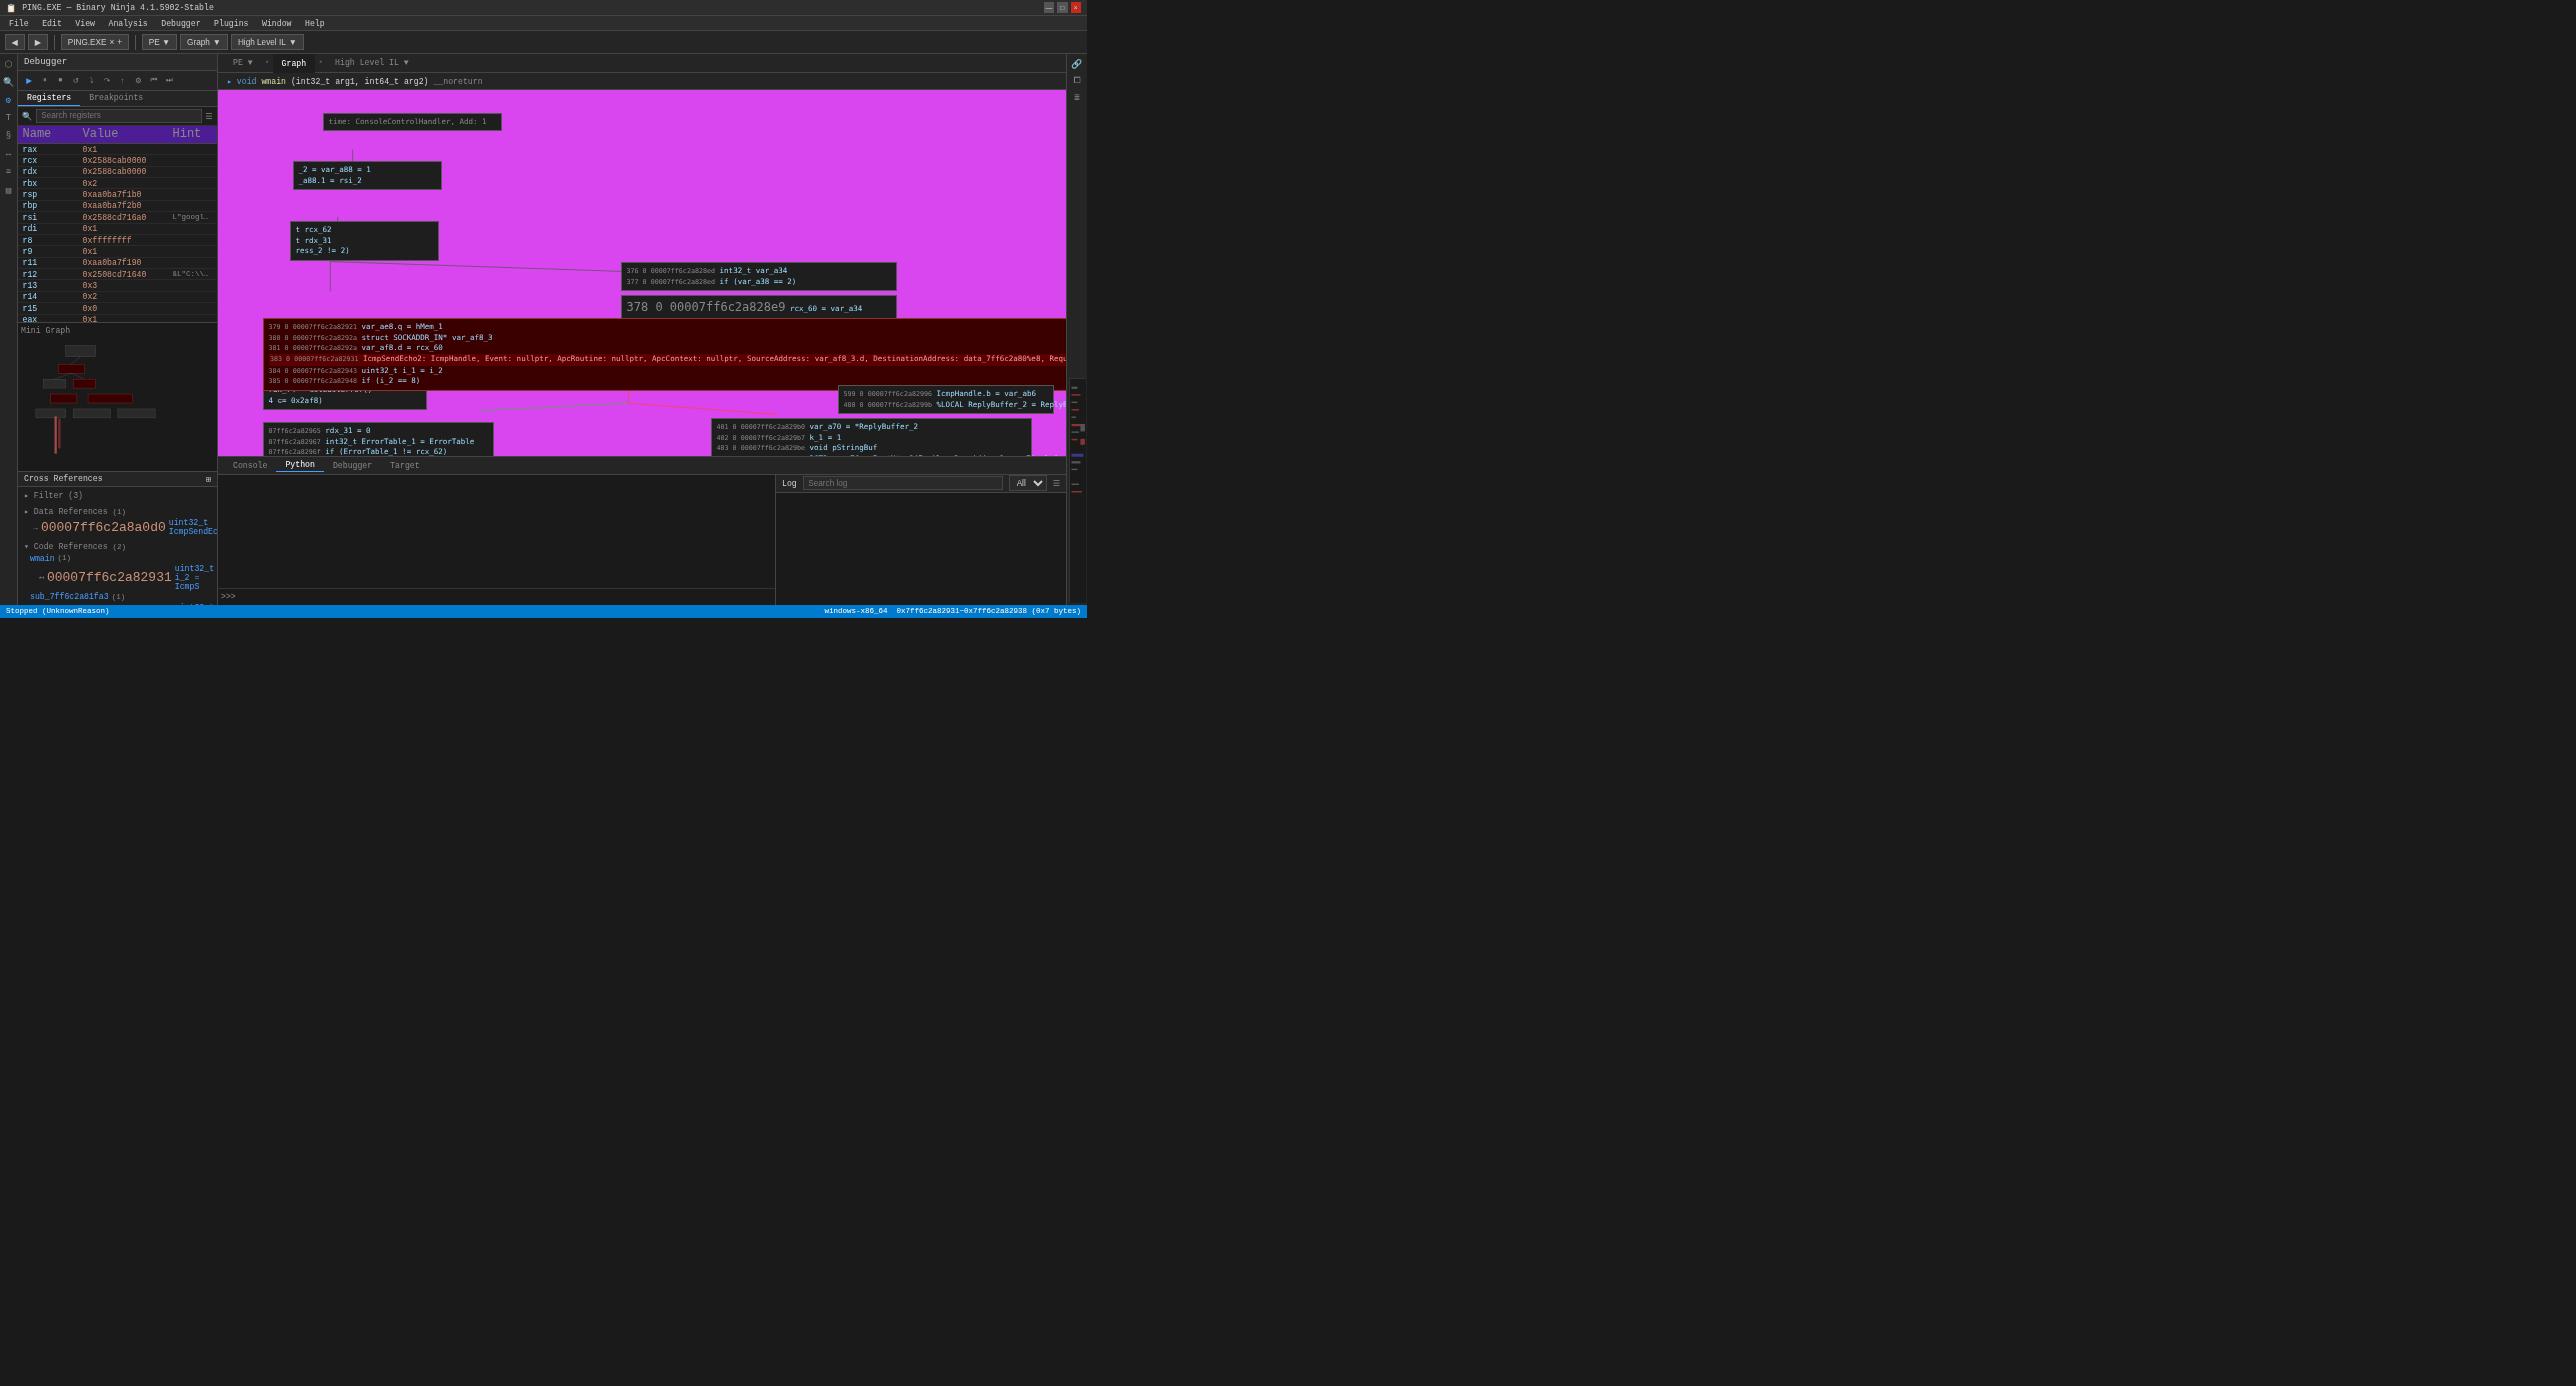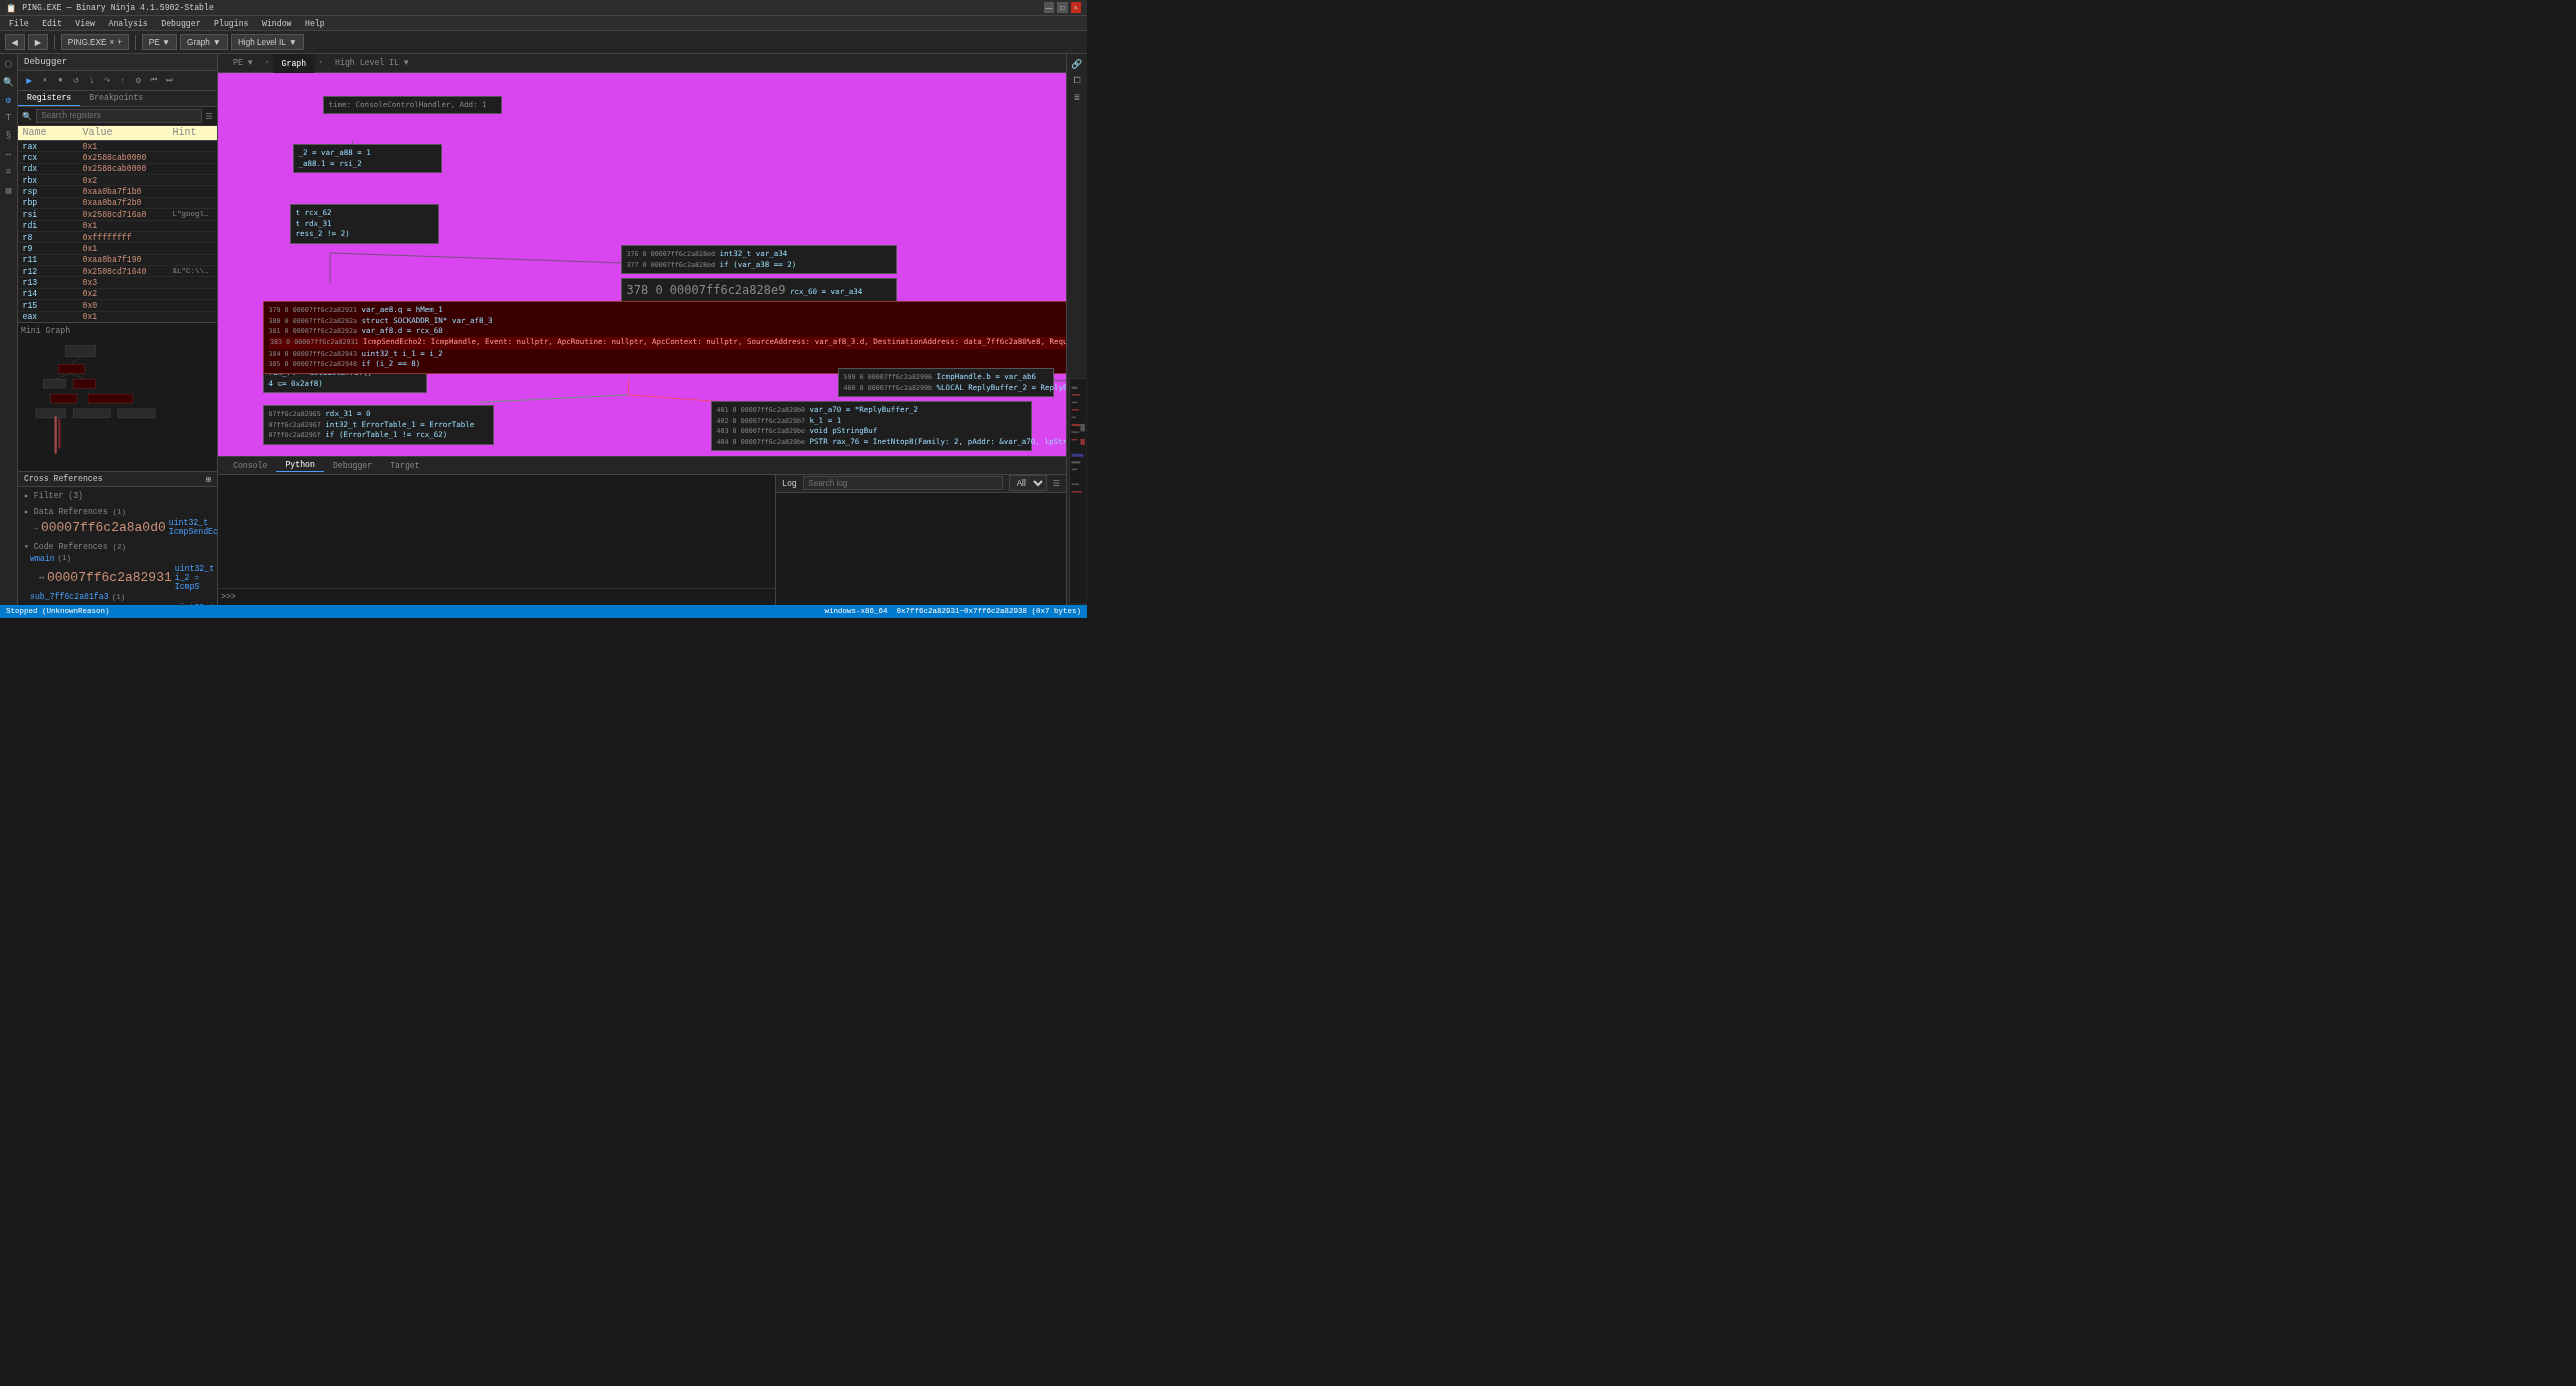--- a/index.html
+++ b/index.html
@@ -190,24 +190,24 @@
     }
 
     
     .reg-table {
       flex: 1;
       overflow-y: auto;
     }
     .reg-table-header {
       display: grid;
       grid-template-columns: 60px 90px 45px;
-      background: #fef9c3;
+      background: #4c1d95;
       border-bottom: 0.7px solid #444;
       padding: 1.5px 4.5px;
-      font-size: 10px;
+      font-size: 12px;
       color: #888;
     }
     .reg-row {
       display: grid;
       grid-template-columns: 60px 90px auto;
       padding: 0.7px 4.5px;
       font-size: 8.2px;
       border-bottom: 0.7px solid #2a2a2a;
     }
     .reg-name { color: #9cdcfe; }
@@ -747,20 +747,27 @@
   <div class="center-panel">
 
     <div class="view-tabs">
       <div class="view-tab">PE ▼</div>
       <span class="view-tab-sep">•</span>
       <div class="view-tab active">Graph</div>
       <span class="view-tab-sep">•</span>
       <div class="view-tab">High Level IL ▼</div>
     </div>
 
+    <div class="func-sig">
+      <span class="kw">▸ </span>
+      <span class="kw">void </span>
+      <span class="func-name">wmain</span>
+      <span style="color:#d4d4d4;">(int32_t arg1, int64_t arg2) </span>
+      <span style="color:#888;">__noreturn</span>
+    </div>
 
     <div style="flex:1;display:flex;flex-direction:column;overflow:hidden;">
 
       <div class="graph-area">
         <svg class="graph-svg" xmlns="http://www.w3.org/2000/svg" viewBox="0 0 1136 490" width="848" height="366">
 
           <line x1="180" y1="80" x2="180" y2="100" stroke="#555" stroke-width="1"></line>
 
           <line x1="160" y1="170" x2="160" y2="190" stroke="#555" stroke-width="1"></line>
 

